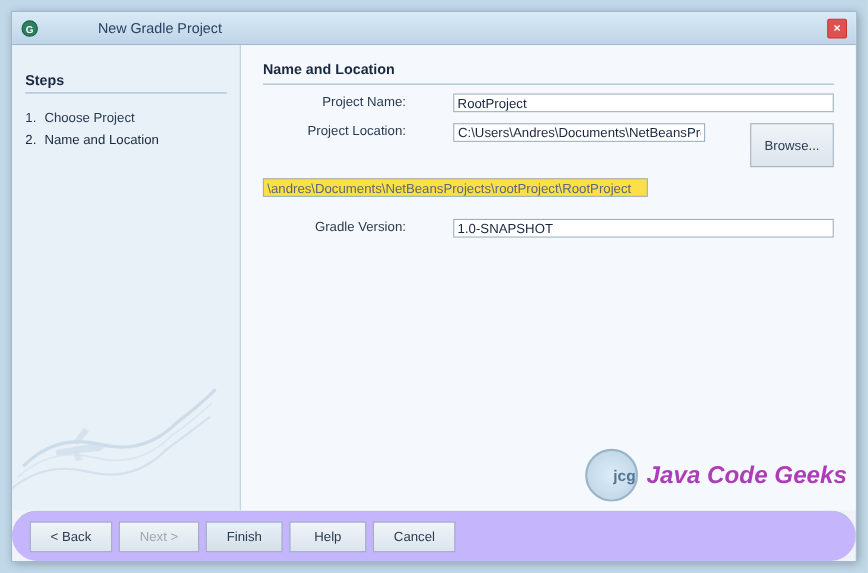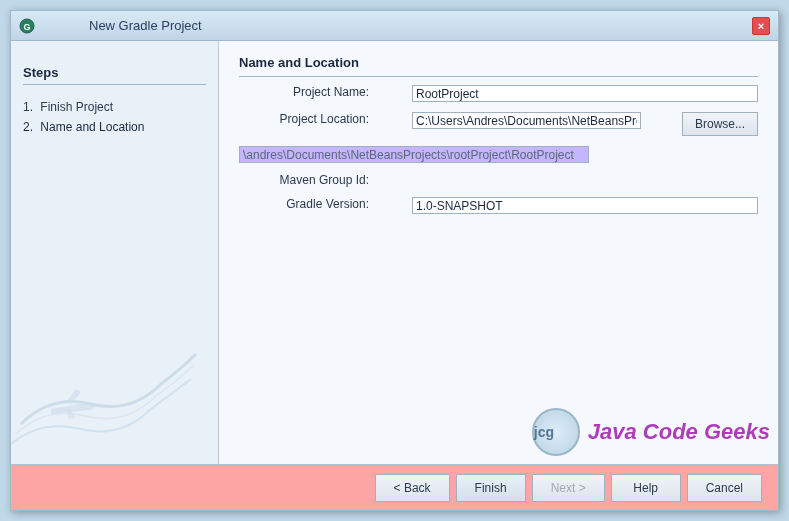--- a/index.html
+++ b/index.html
@@ -125,42 +125,42 @@
       height: 17px;
       border: 1px solid #a0b0c0;
       background: white;
       padding: 2px 3px;
       font-size: 12px;
       color: #1a2840;
       outline: none;
       max-width: 350px;
     }
     .form-input.readonly {
-      background: #c4b5fd;
+      background: #fde047;
       color: #5a6a7a;
     }
     .browse-btn {
       margin-left: 8px;
-      height: 24px;
+      height: 40px;
       padding: 0 12px;
       background: linear-gradient(to bottom, #f0f4f8, #dce4ec);
       border: 1px solid #a0b0c0;
       font-size: 12px;
       color: #2a3a50;
       cursor: pointer;
     }
     .dialog-footer {
       height: 46px;
-      background: #fca5a5;
+      background: #c4b5fd;
       border-top: 1px solid #b0c0d0;
       display: flex;
       align-items: center;
-      justify-content: flex-end;
       padding: 0 16px;
       gap: 6px;
+      border-radius: 23px;
     }
     .footer-btn {
       height: 28px;
       padding: 0 18px;
       background: linear-gradient(to bottom, #f0f4f8, #dce4ec);
       border: 1px solid #a0b0c0;
       font-size: 12px;
       color: #2a3a50;
       cursor: pointer;
       min-width: 70px;
@@ -183,21 +183,21 @@
       opacity: 0.85;
     }
     .jcg-logo {
       width: 48px;
       height: 48px;
       border-radius: 50%;
       border: 2px solid #8aaac0;
       background: radial-gradient(circle, #d8eaf8, #b0cce0);
       display: flex;
       align-items: center;
-      justify-content: flex-start;
+      justify-content: flex-end;
       font-size: 14px;
       font-weight: bold;
       color: #3a6080;
     }
     .jcg-text {
       font-size: 22px;
       font-weight: bold;
       color: #a21caf;
       font-style: italic;
     }
@@ -234,21 +234,21 @@
     <div class="close-btn">×</div>
   </div>
 
   <div class="dialog-body">
 
     <div class="steps-panel">
       <div class="steps-title">Steps</div>
       <ul class="steps-list">
         <li>
           <span class="num">1.</span>
-          <span>Finish Project</span>
+          <span>Choose Project</span>
         </li>
         <li class="active">
           <span class="num">2.</span>
           <span>Name and Location</span>
         </li>
       </ul>
 
       <div class="steps-bg">
         <svg viewBox="0 0 190 130" width="190" height="130" opacity="0.2">
           <path d="M10,90 Q40,60 80,70 Q120,80 150,50 Q170,35 185,20" stroke="#6090b0" stroke-width="3" fill="none"></path>
@@ -274,37 +274,36 @@
         <label class="form-label">Project Location:</label>
         <input class="form-input" type="text" value="C:\Users\Andres\Documents\NetBeansProjects\rootProject" style="">
         <button class="browse-btn">Browse...</button>
       </div>
 
       <div class="form-row">
         <input class="form-input readonly" type="text" readonly="" value="\andres\Documents\NetBeansProjects\rootProject\RootProject" style="">
       </div>
 
       <div class="form-row">
-        <label class="form-label">Maven Group Id:</label>
       </div>
 
       <div class="form-row">
         <label class="form-label">Gradle Version:</label>
         <input class="form-input" type="text" value="1.0-SNAPSHOT" style="">
       </div>
 
       <div class="jcg-watermark">
         <div class="jcg-logo">
           <span>jcg</span>
         </div>
         <div class="jcg-text">Java Code Geeks</div>
       </div>
     </div>
   </div>
 
   <div class="dialog-footer">
     <button class="footer-btn">&lt; Back</button>
+    <button class="footer-btn" disabled="">Next &gt;</button>
     <button class="footer-btn primary">Finish</button>
-    <button class="footer-btn" disabled="">Next &gt;</button>
     <button class="footer-btn">Help</button>
     <button class="footer-btn">Cancel</button>
   </div>
 </div>
 
 </body></html>

